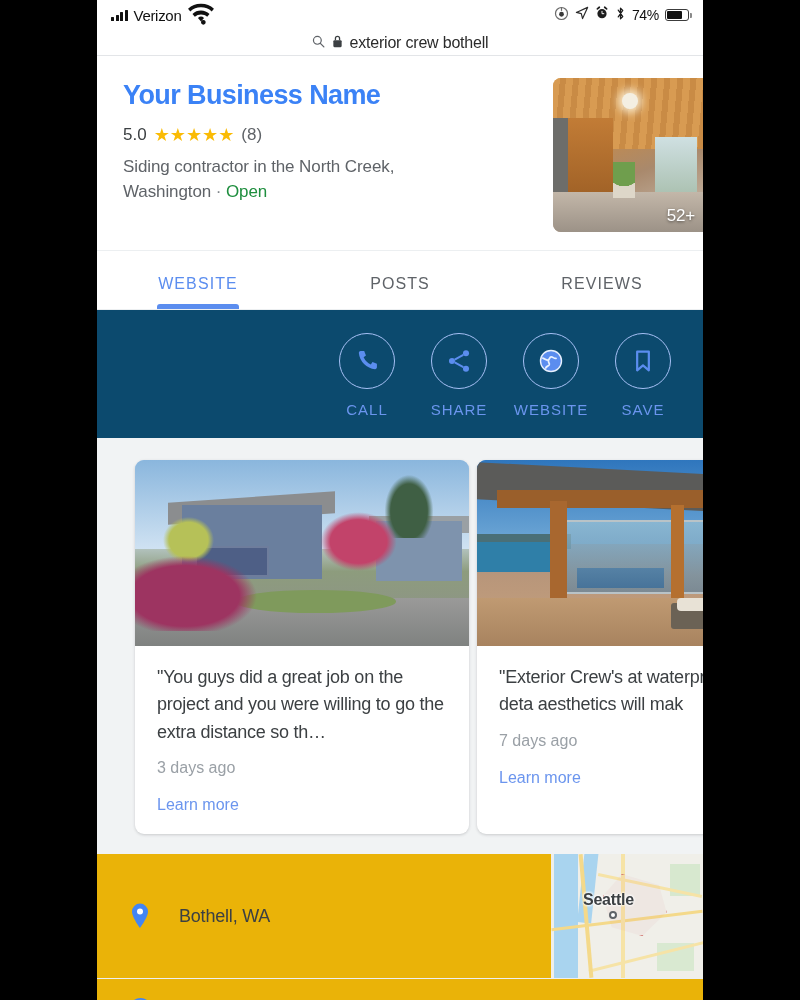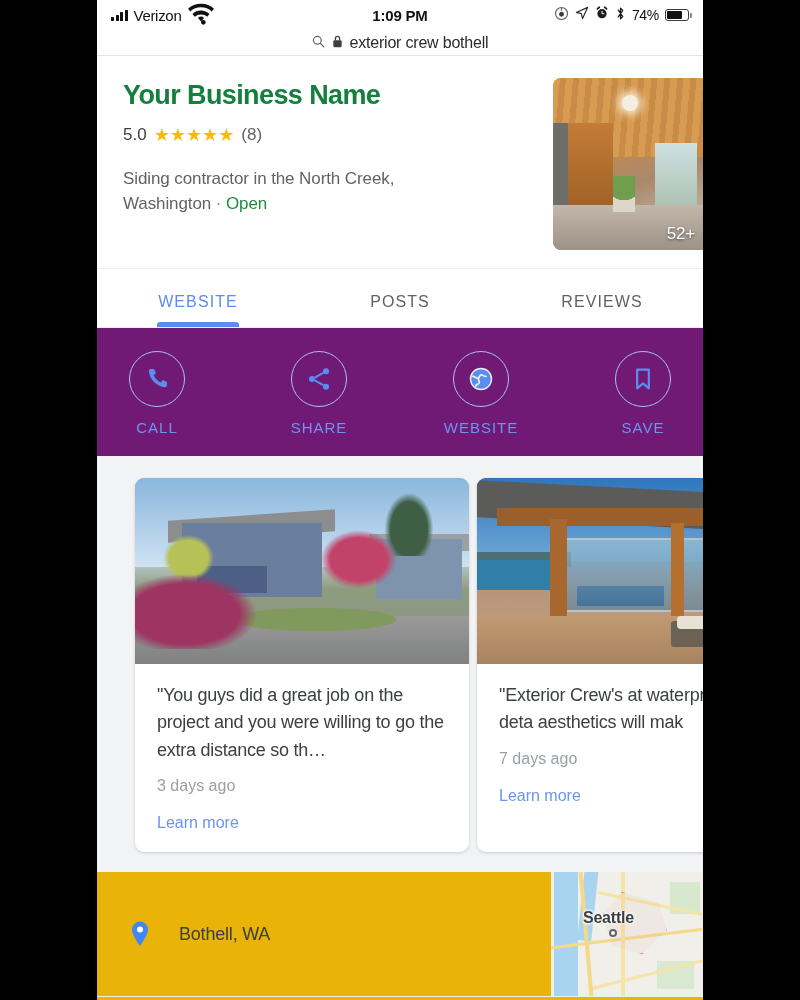--- a/index.html
+++ b/index.html
@@ -70,39 +70,39 @@
   .card { background:#fff; }
 
   
   .biz {
     display:flex; justify-content:space-between;
     padding:22px 0 18px 26px;
     border-radius:10px 10px 0 0;
   }
   .biz-info { padding-top:2px; }
   .biz-name {
-    font-size:27px; font-weight:bold; color:#15803d;
+    font-size:27px; font-weight:bold; color:#3b82f6;
     letter-spacing:-0.6px; line-height:1.15;
   }
   .rating-line {
     display:flex; align-items:center; gap:7px;
     margin-top:14px;
   }
   .rating-num { font-size:17px; color:#3c4043; }
   .stars { color:#fabb05; font-size:18px; letter-spacing:0px; line-height:1; }
   .rating-count { font-size:17px; color:#5f6368; }
   .biz-cat {
-    margin-top:22px; font-size:17px; color:#5f6368;
+    margin-top:10px; font-size:17px; color:#5f6368;
     line-height:1.45; max-width:400px; letter-spacing:-0.1px;
   }
   .open-word { color:#1e8e3e; }
   .dot-sep { color:#80868b; }
 
   .biz-thumb {
-    width:150px; height:172px;
+    width:150px; height:154px;
     border-radius:8px 0 0 8px;
     position:relative; overflow:hidden; flex:none;
     background:linear-gradient(160deg,#d9a45f 0%, #c98b46 32%, #a9896c 60%, #cfc6bb 100%);
   }
   .thumb-ceiling{
     position:absolute; left:0; top:0; width:100%; height:46%;
     background:repeating-linear-gradient(95deg,#d89b52 0 7px,#c98b45 7px 13px);
   }
   .thumb-door{
     position:absolute; left:10%; top:26%; width:30%; height:56%;
@@ -148,24 +148,24 @@
   }
   .tab.active { color:#5b8def; }
   .tab.active::after {
     content:""; position:absolute; left:50%; transform:translateX(-50%);
     bottom:0; width:82px; height:5px; border-radius:3px 3px 0 0;
     background:#5b8def;
   }
 
   
   .actions {
-    display:flex; justify-content:space-between;
+    display:flex; justify-content:flex-end;
     padding:23px 14px 20px 14px;
     border-top:1px solid #eceff1;
-    background:#701a75;
+    background:#0c4a6e;
   }
   .action { width:92px; text-align:center; }
   .action .ring {
     width:56px; height:56px; margin:0 auto;
     border:1.6px solid #a6c0f5; border-radius:50%;
     display:flex; align-items:center; justify-content:center;
   }
   .action .lbl {
     margin-top:12px; font-size:15px; letter-spacing:1px; color:#6b95ee;
   }
@@ -287,21 +287,20 @@
       <span>
         <svg class="ic" width="17" height="13" viewBox="0 0 24 18">
           <path d="M12 15.2a2 2 0 110 .1z" fill="#111"></path>
           <path d="M12 14.6l2.6-3.1a4 4 0 00-5.2 0z" fill="#111"></path>
           <path d="M12 8.6c2 0 3.9.7 5.3 2l2-2.4A11.5 11.5 0 0012 5.2c-2.8 0-5.4 1-7.3 3l2 2.4a8 8 0 015.3-2z" fill="#111"></path>
           <path d="M12 2.4c3.5 0 6.8 1.3 9.2 3.5l1.9-2.3A16.1 16.1 0 0012 -.6 16.1 16.1 0 00.9 3.6l1.9 2.3A13.6 13.6 0 0112 2.4z" fill="#111"></path>
         </svg>
       </span>
     </div>
 
-    <div class="sb-center">1:09 PM</div>
 
     <div class="sb-right">
       <span>
         <svg width="15" height="15" viewBox="0 0 20 20">
           <circle cx="10" cy="10" r="8" fill="none" stroke="#6a6a6a" stroke-width="1.6"></circle>
           <circle cx="10" cy="11" r="3.2" fill="#3a3a3a"></circle>
           <rect x="9.2" y="1.5" width="1.6" height="5" fill="#6a6a6a"></rect>
         </svg>
       </span>
       <span>

